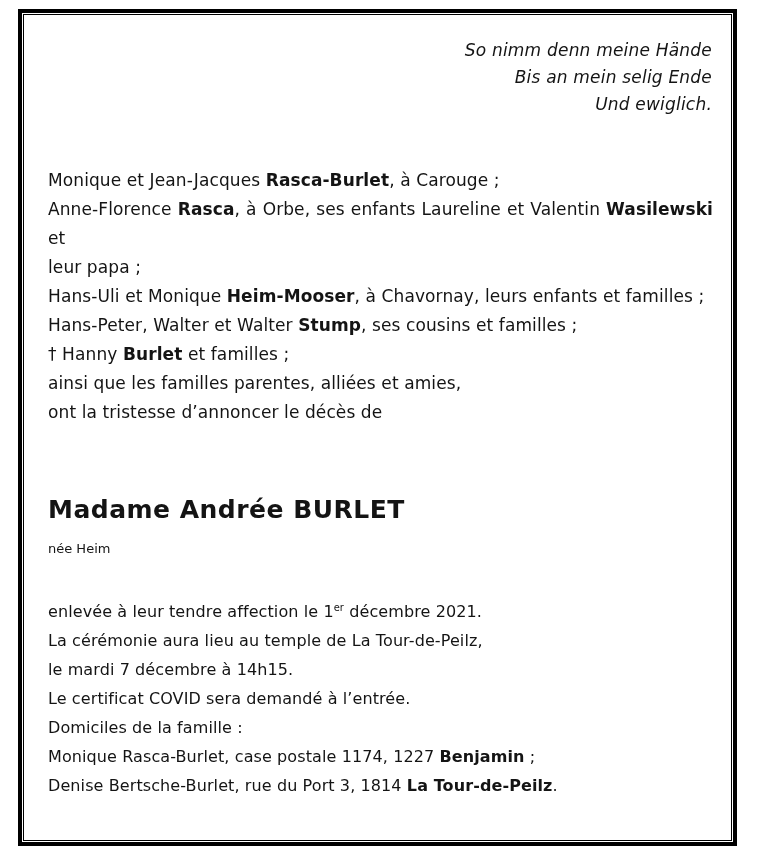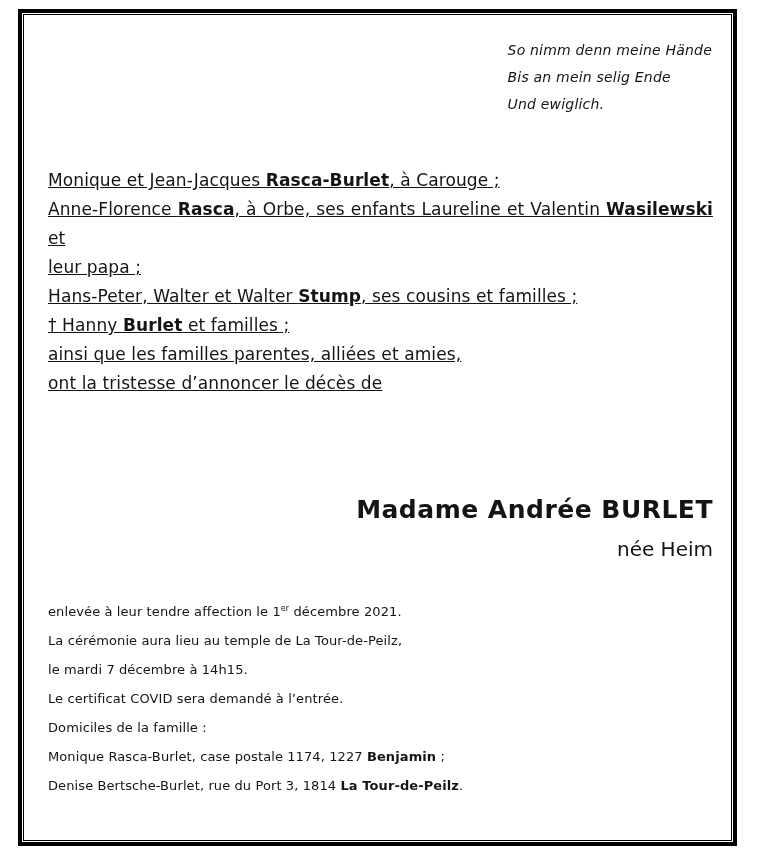--- a/index.html
+++ b/index.html
@@ -29,63 +29,62 @@
     content: "";
     position: absolute;
     inset: 1px;
     border: 1.5px solid #000000;
   }
 
   .quote-block {
     position: absolute;
     top: 37px;
     right: 46px;
-    text-align: left;
+    text-align: right;
     font-style: italic;
-    font-size: 14px;
+    font-size: 17px;
     line-height: 27px;
     letter-spacing: 0.2px;
   }
 
   .family-block {
     position: absolute;
     top: 166px;
     left: 48px;
     width: 665px;
     font-size: 17px;
     line-height: 29px;
     letter-spacing: 0.1px;
-    text-decoration: underline;
   }
 
   .details-block {
     position: absolute;
     top: 597px;
     left: 48px;
     width: 665px;
-    font-size: 13px;
+    font-size: 16px;
     line-height: 29px;
     letter-spacing: 0.1px;
   }
 
   .deceased-block {
     position: absolute;
     top: 493px;
     left: 48px;
     width: 665px;
-    text-align: right;
+    text-align: left;
   }
   .deceased-name {
     font-size: 25px;
     font-weight: bold;
     line-height: 34px;
     letter-spacing: 0.5px;
   }
   .maiden-name {
-    font-size: 20px;
+    font-size: 13px;
     line-height: 26px;
     margin-top: 9px;
   }
 
   p.line {
     margin: 0;
     padding: 0;
   }
   p.line.justify {
     text-align: justify;
@@ -106,20 +105,21 @@
 <div class="quote-block">
     <p class="line">So nimm denn meine Hände</p>
     <p class="line">Bis an mein selig Ende</p>
     <p class="line">Und ewiglich.</p>
   </div>
 
 <div class="family-block">
     <p class="line"><span>Monique et Jean-Jacques </span><span class="b">Rasca-Burlet</span><span>, à Carouge ;</span></p>
     <p class="line justify"><span>Anne-Florence </span><span class="b">Rasca</span><span>, à Orbe, ses enfants Laureline et Valentin </span><span class="b">Wasilewski</span><span> et</span></p>
     <p class="line"><span>leur papa ;</span></p>
+    <p class="line"><span>Hans-Uli et Monique </span><span class="b">Heim-Mooser</span><span>, à Chavornay, leurs enfants et familles ;</span></p>
     <p class="line"><span>Hans-Peter, Walter et Walter </span><span class="b">Stump</span><span>, ses cousins et familles ;</span></p>
     <p class="line"><span>† Hanny </span><span class="b">Burlet</span><span> et familles ;</span></p>
     <p class="line"><span>ainsi que les familles parentes, alliées et amies,</span></p>
     <p class="line"><span>ont la tristesse d’annoncer le décès de</span></p>
   </div>
 
 <div class="deceased-block">
   <div class="deceased-name">Madame Andrée BURLET</div>
   <div class="maiden-name">née Heim</div>
 </div>

